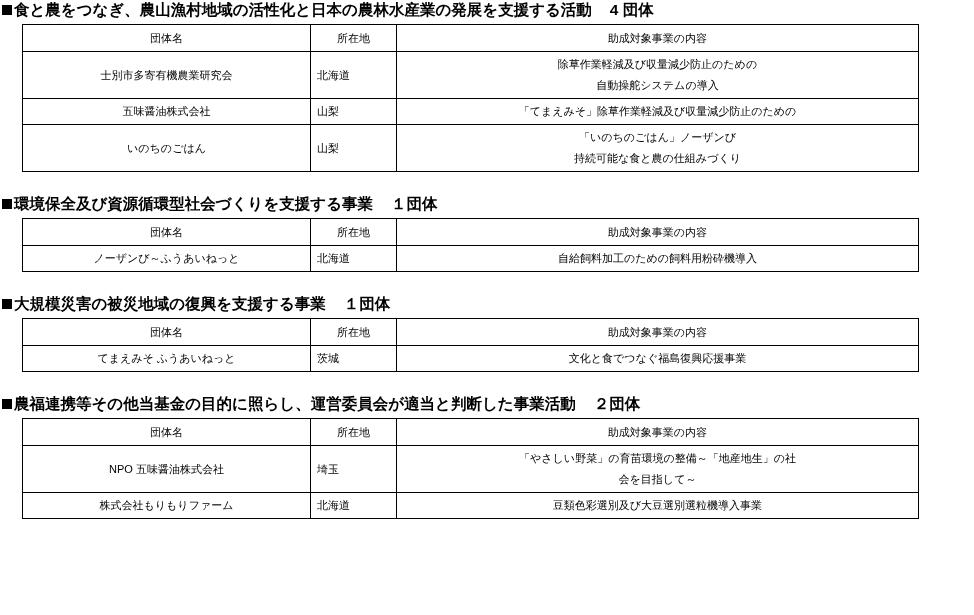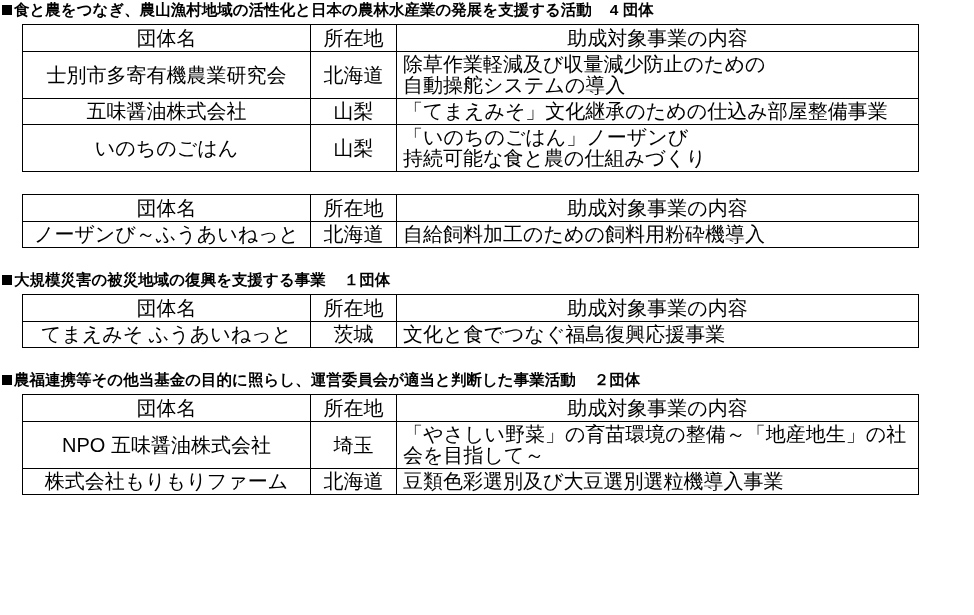--- a/index.html
+++ b/index.html
@@ -48,42 +48,41 @@
   table.grant-table {
     border-collapse: collapse;
     table-layout: fixed;
     margin-left: 22px;
     border: 1.2px solid #000;
     background: #fff;
   }
   table.grant-table td, table.grant-table th {
     border: 1.2px solid #000;
     padding: 2px 6px;
-    font-size: 20px;
+    font-size: 11px;
     line-height: 21px;
     vertical-align: middle;
     font-weight: normal;
   }
   table.grant-table thead th {
     text-align: center;
     height: 24px;
     padding: 1px 4px;
   }
   .col-org { width: 288px; }
   .col-loc { width: 86px; text-align: center; }
   .col-desc { width: 522px; }
   td.cell-org {
     text-align: center;
     padding-left: 14px;
   }
   td.cell-loc {
+  }
+  td.cell-desc {
     text-align: center;
-  }
-  td.cell-desc {
-    text-align: left;
     padding-left: 8px;
   }
   .two-line { line-height: 21px; }
   .gap { height: 22px; }
   .line { display: block; }
 </style>
 </head>
 <body>
 
 <div class="page">
@@ -115,40 +114,43 @@
             <span class="line">除草作業軽減及び収量減少防止のための</span>
             <span class="line">自動操舵システムの導入</span>
           </td>
         </tr>
         <tr>
           <td class="cell-org">
             <span class="line">五味醤油株式会社</span>
           </td>
           <td class="cell-loc">山梨</td>
           <td class="cell-desc">
-            <span class="line">「てまえみそ」文化継承のための仕込み部屋整備事業</span>
+            <span class="line">「てまえみそ」除草作業軽減及び収量減少防止のための</span>
           </td>
         </tr>
         <tr>
           <td class="cell-org">
             <span class="line">いのちのごはん</span>
           </td>
           <td class="cell-loc">山梨</td>
           <td class="cell-desc two-line">
             <span class="line">「いのちのごはん」ノーザンび</span>
             <span class="line">持続可能な食と農の仕組みづくり</span>
           </td>
         </tr>
       </tbody>
     </table>
   </div>
 
   <div class="gap"></div>
 
   <div class="section">
+    <div class="section-heading">
+      <span class="marker"></span><span>環境保全及び資源循環型社会づくりを支援する事業</span><span class="count">１団体</span>
+    </div>
     <table class="grant-table">
       <colgroup>
           <col class="col-org">
           <col class="col-loc">
           <col class="col-desc">
         </colgroup>
       <thead>
         <tr>
           <th>団体名</th>
           <th>所在地</th>

